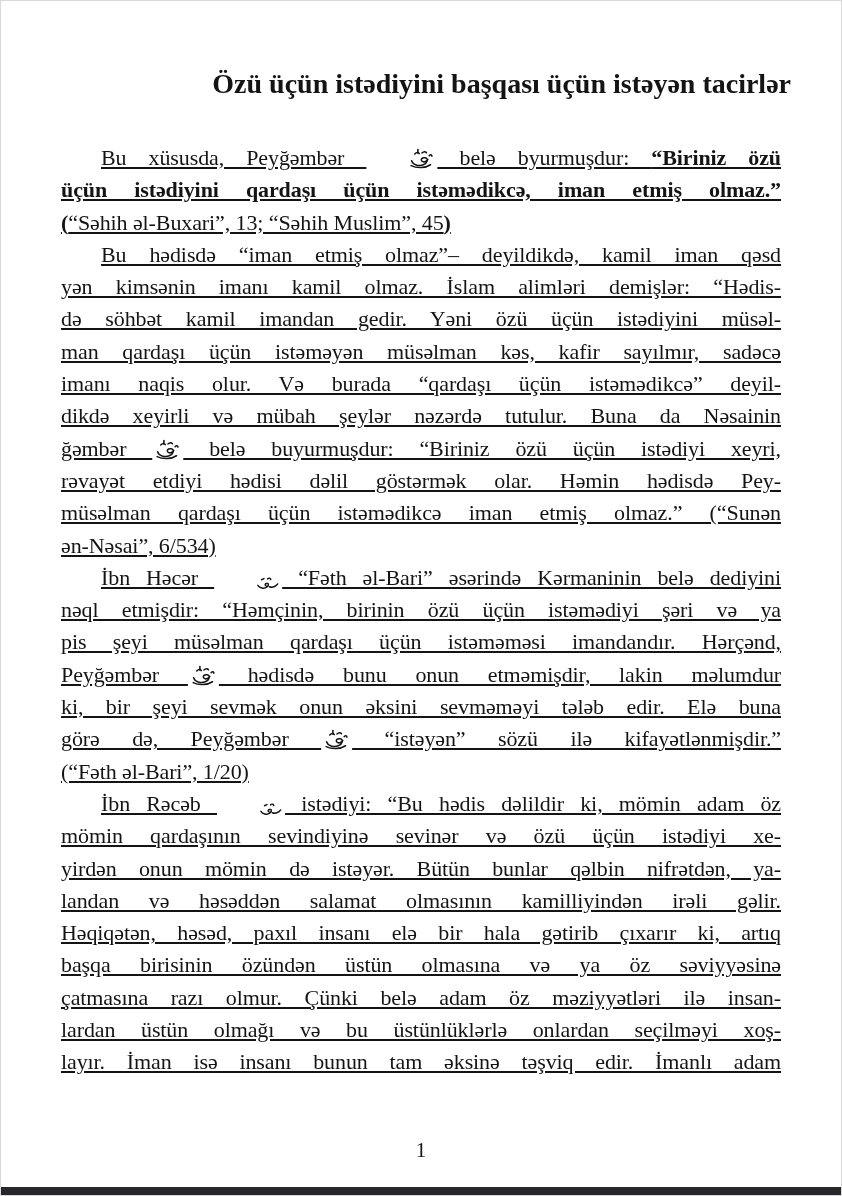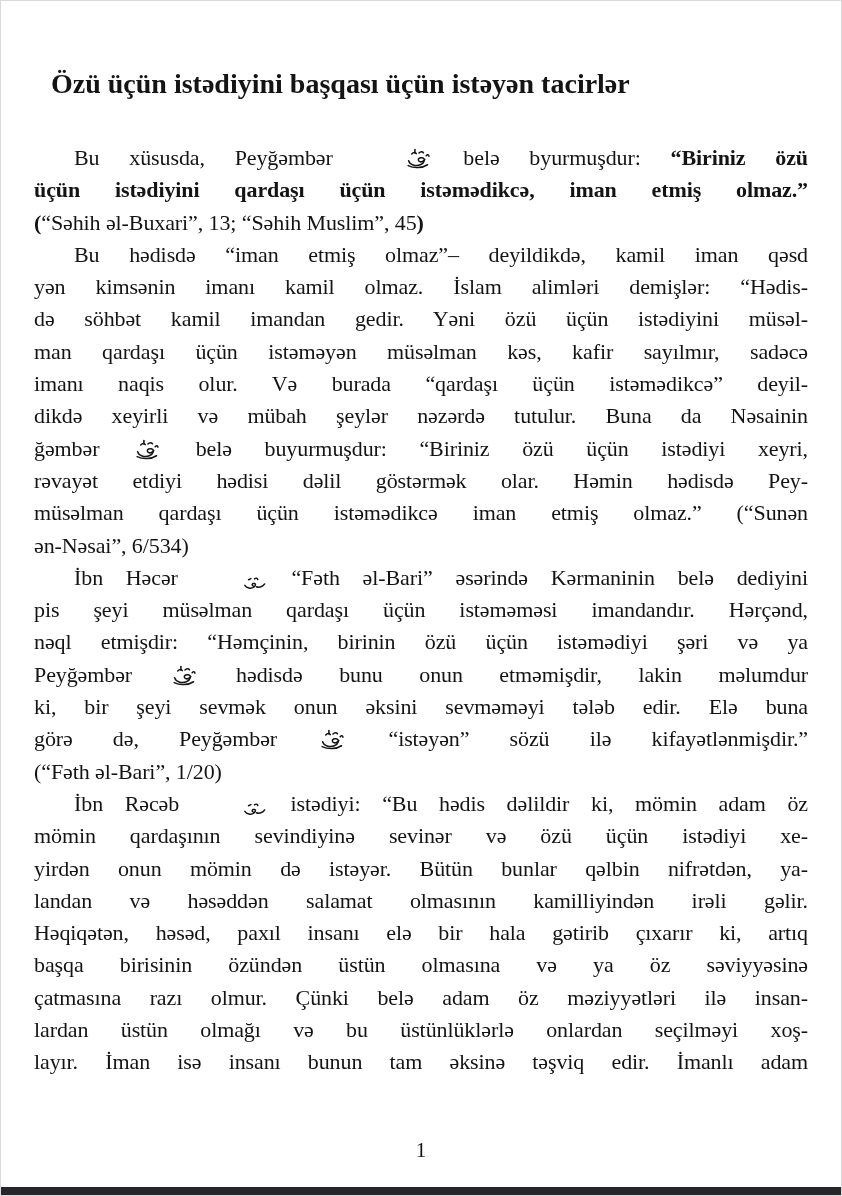--- a/index.html
+++ b/index.html
@@ -9,31 +9,32 @@
     width:842px; height:1196px;
     margin:0 auto;
     background:#ffffff;
     border:1px solid #d9d9d9;
     font-family:"Liberation Serif","DejaVu Serif",serif;
     color:#141414;
     overflow:hidden;
   }
   .title {
     margin:62px 50px 0;
-    text-align:left;
+    text-align:right;
     font-size:28px;
     line-height:42px;
     font-weight:bold;
     letter-spacing:0;
   }
   .body {
-    margin:37px 33px 0;
+    margin:37px 60px 0;
     font-size:22px;
     line-height:32.3px;
     letter-spacing:-0.1px;
+    text-decoration:underline;
   }
   .para { margin:0; }
   .line {
     text-align:justify;
     text-align-last:justify;
     white-space:normal;
     height:32.3px;
     overflow:visible;
   }
   .line.first { text-indent:40px; }
@@ -119,22 +120,22 @@
       <div class="line"><span>müsəlman qardaşı üçün istəmədikcə iman etmiş olmaz.” (“Sunən</span></div>
       <div class="line end"><span>ən-Nəsai”, 6/534)</span></div>
     </div>
 
     <div class="para">
       <div class="line first">
         <span>İbn Həcər </span><span class="hon small"><svg viewBox="0 0 26 18">
               <use href="#rah-glyph"></use>
             </svg></span><span> “Fəth əl-Bari” əsərində Kərmaninin belə dediyini</span>
       </div>
+      <div class="line"><span>nəql etmişdir: “Həmçinin, birinin özü üçün istəmədiyi şəri və ya</span></div>
       <div class="line"><span>pis şeyi müsəlman qardaşı üçün istəməməsi imandandır. Hərçənd,</span></div>
-      <div class="line"><span>nəql etmişdir: “Həmçinin, birinin özü üçün istəmədiyi şəri və ya</span></div>
       <div class="line">
         <span>Peyğəmbər </span><span class="hon"><svg viewBox="0 0 30 26">
               <use href="#saw-glyph"></use>
             </svg></span><span> hədisdə bunu onun etməmişdir, lakin məlumdur</span>
       </div>
       <div class="line"><span>ki, bir şeyi sevmək onun əksini sevməməyi tələb edir. Elə buna</span></div>
       <div class="line">
         <span>görə də, Peyğəmbər </span><span class="hon"><svg viewBox="0 0 30 26">
               <use href="#saw-glyph"></use>
             </svg></span><span> “istəyən” sözü ilə kifayətlənmişdir.”</span>

